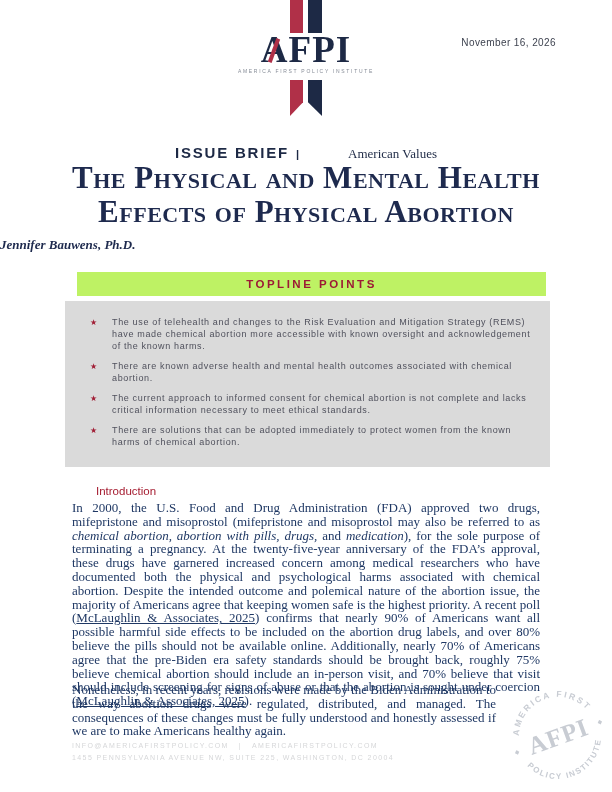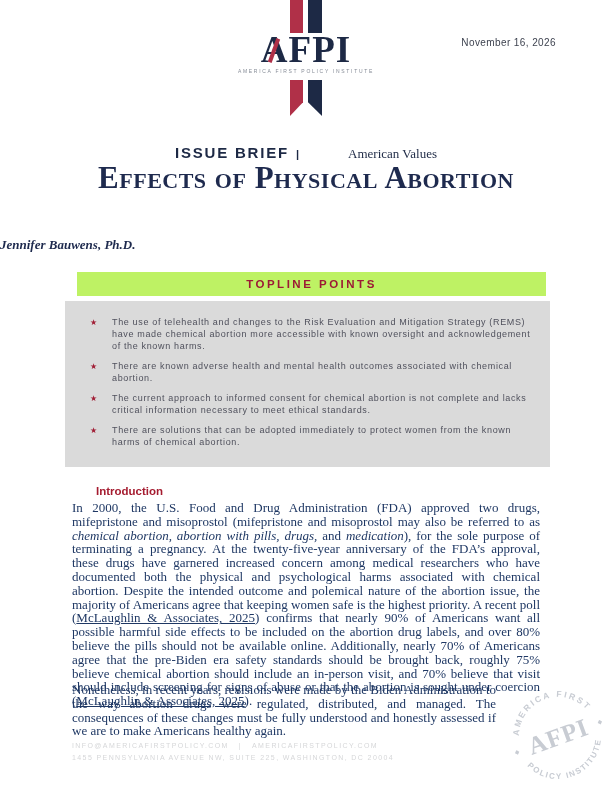--- a/index.html
+++ b/index.html
@@ -45,21 +45,21 @@
   .topline-body{position:absolute;left:65px;top:301px;width:485px;height:166px;background:#dadada;
     box-sizing:border-box;padding:15px 8px 0 25px;}
   .tl-item{display:flex;margin-bottom:8px;}
   .tl-star{flex:0 0 14px;margin-right:8px;color:#a11d35;font-size:8px;line-height:12px;
     font-family:"DejaVu Sans",sans-serif;padding-top:1px;}
   .tl-text{font-family:"Liberation Sans",sans-serif;font-size:9px;letter-spacing:0.65px;
     line-height:12px;color:#4f505c;}
 
   
   .intro-h{position:absolute;left:72px;top:485px;font-family:"Liberation Sans",sans-serif;
-    font-weight:bold;font-size:11.5px;color:#a51c30;padding-left:24px;}
+    font-weight:normal;font-size:11.5px;color:#a51c30;padding-left:24px;}
   .para{position:absolute;font-family:"Liberation Serif",serif;font-size:13px;
     line-height:13.8px;color:#1f3864;text-align:justify;}
   .para1{left:72px;top:501px;width:468px;}
   .para2{left:72px;top:683px;width:424px;}
   .it{font-style:italic;}
   .link{text-decoration:underline;cursor:pointer;}
 
   
   .footer{position:absolute;left:72px;top:740px;font-family:"Liberation Sans",sans-serif;
     font-size:7px;letter-spacing:1.4px;color:#d6d7d9;line-height:11.5px;}
@@ -91,20 +91,21 @@
   <div class="bar bar-bot-navy"></div>
   <div class="date">November 16, 2026</div>
 
   <div class="kicker">
     <span class="kicker-label">ISSUE BRIEF</span>
     <span class="kicker-sep">|</span>
     <span class="kicker-cat">American Values</span>
   </div>
 
   <div class="title">
+    <div>The Physical and Mental Health</div>
     <div>Effects of Physical Abortion</div>
   </div>
   <div class="author">Jennifer Bauwens, Ph.D.</div>
 
   <div class="topline-header">TOPLINE POINTS</div>
   <div class="topline-body">
     <div class="tl-item">
       <span class="tl-star">★</span>
       <span class="tl-text">The use of telehealth and changes to the Risk Evaluation and Mitigation Strategy (REMS) have made chemical abortion more accessible with known oversight and acknowledgement of the known harms.</span>
     </div>

